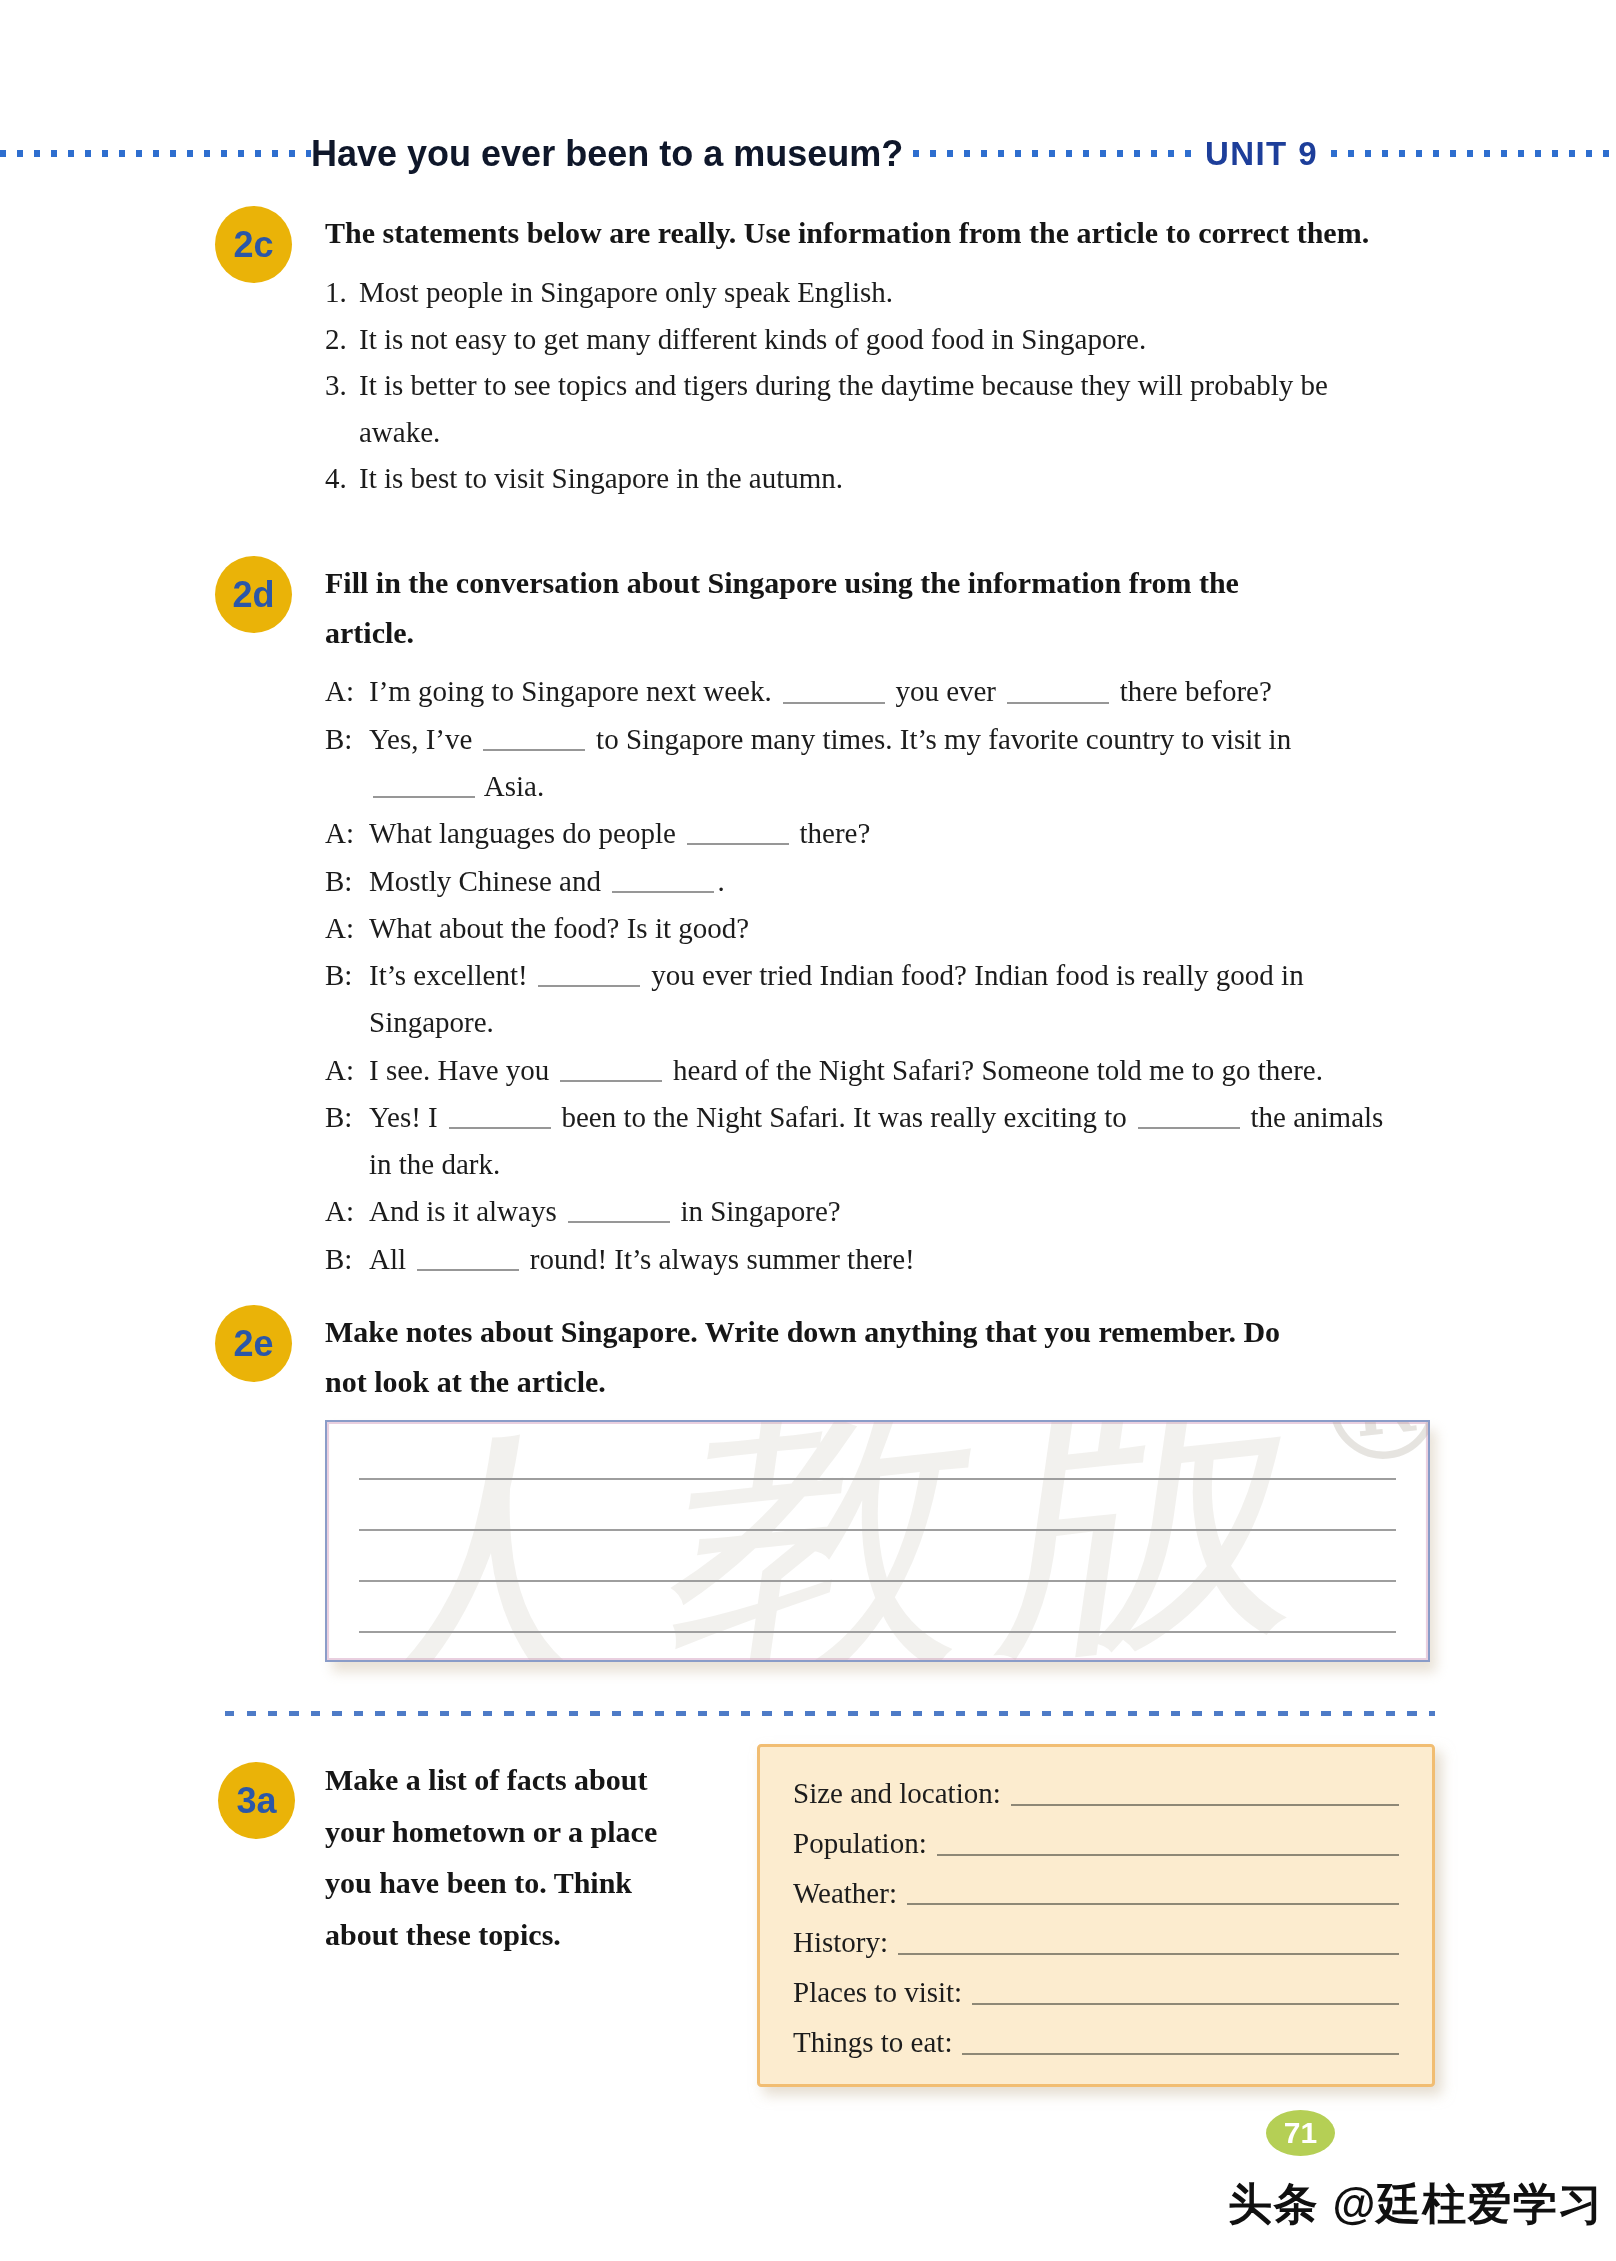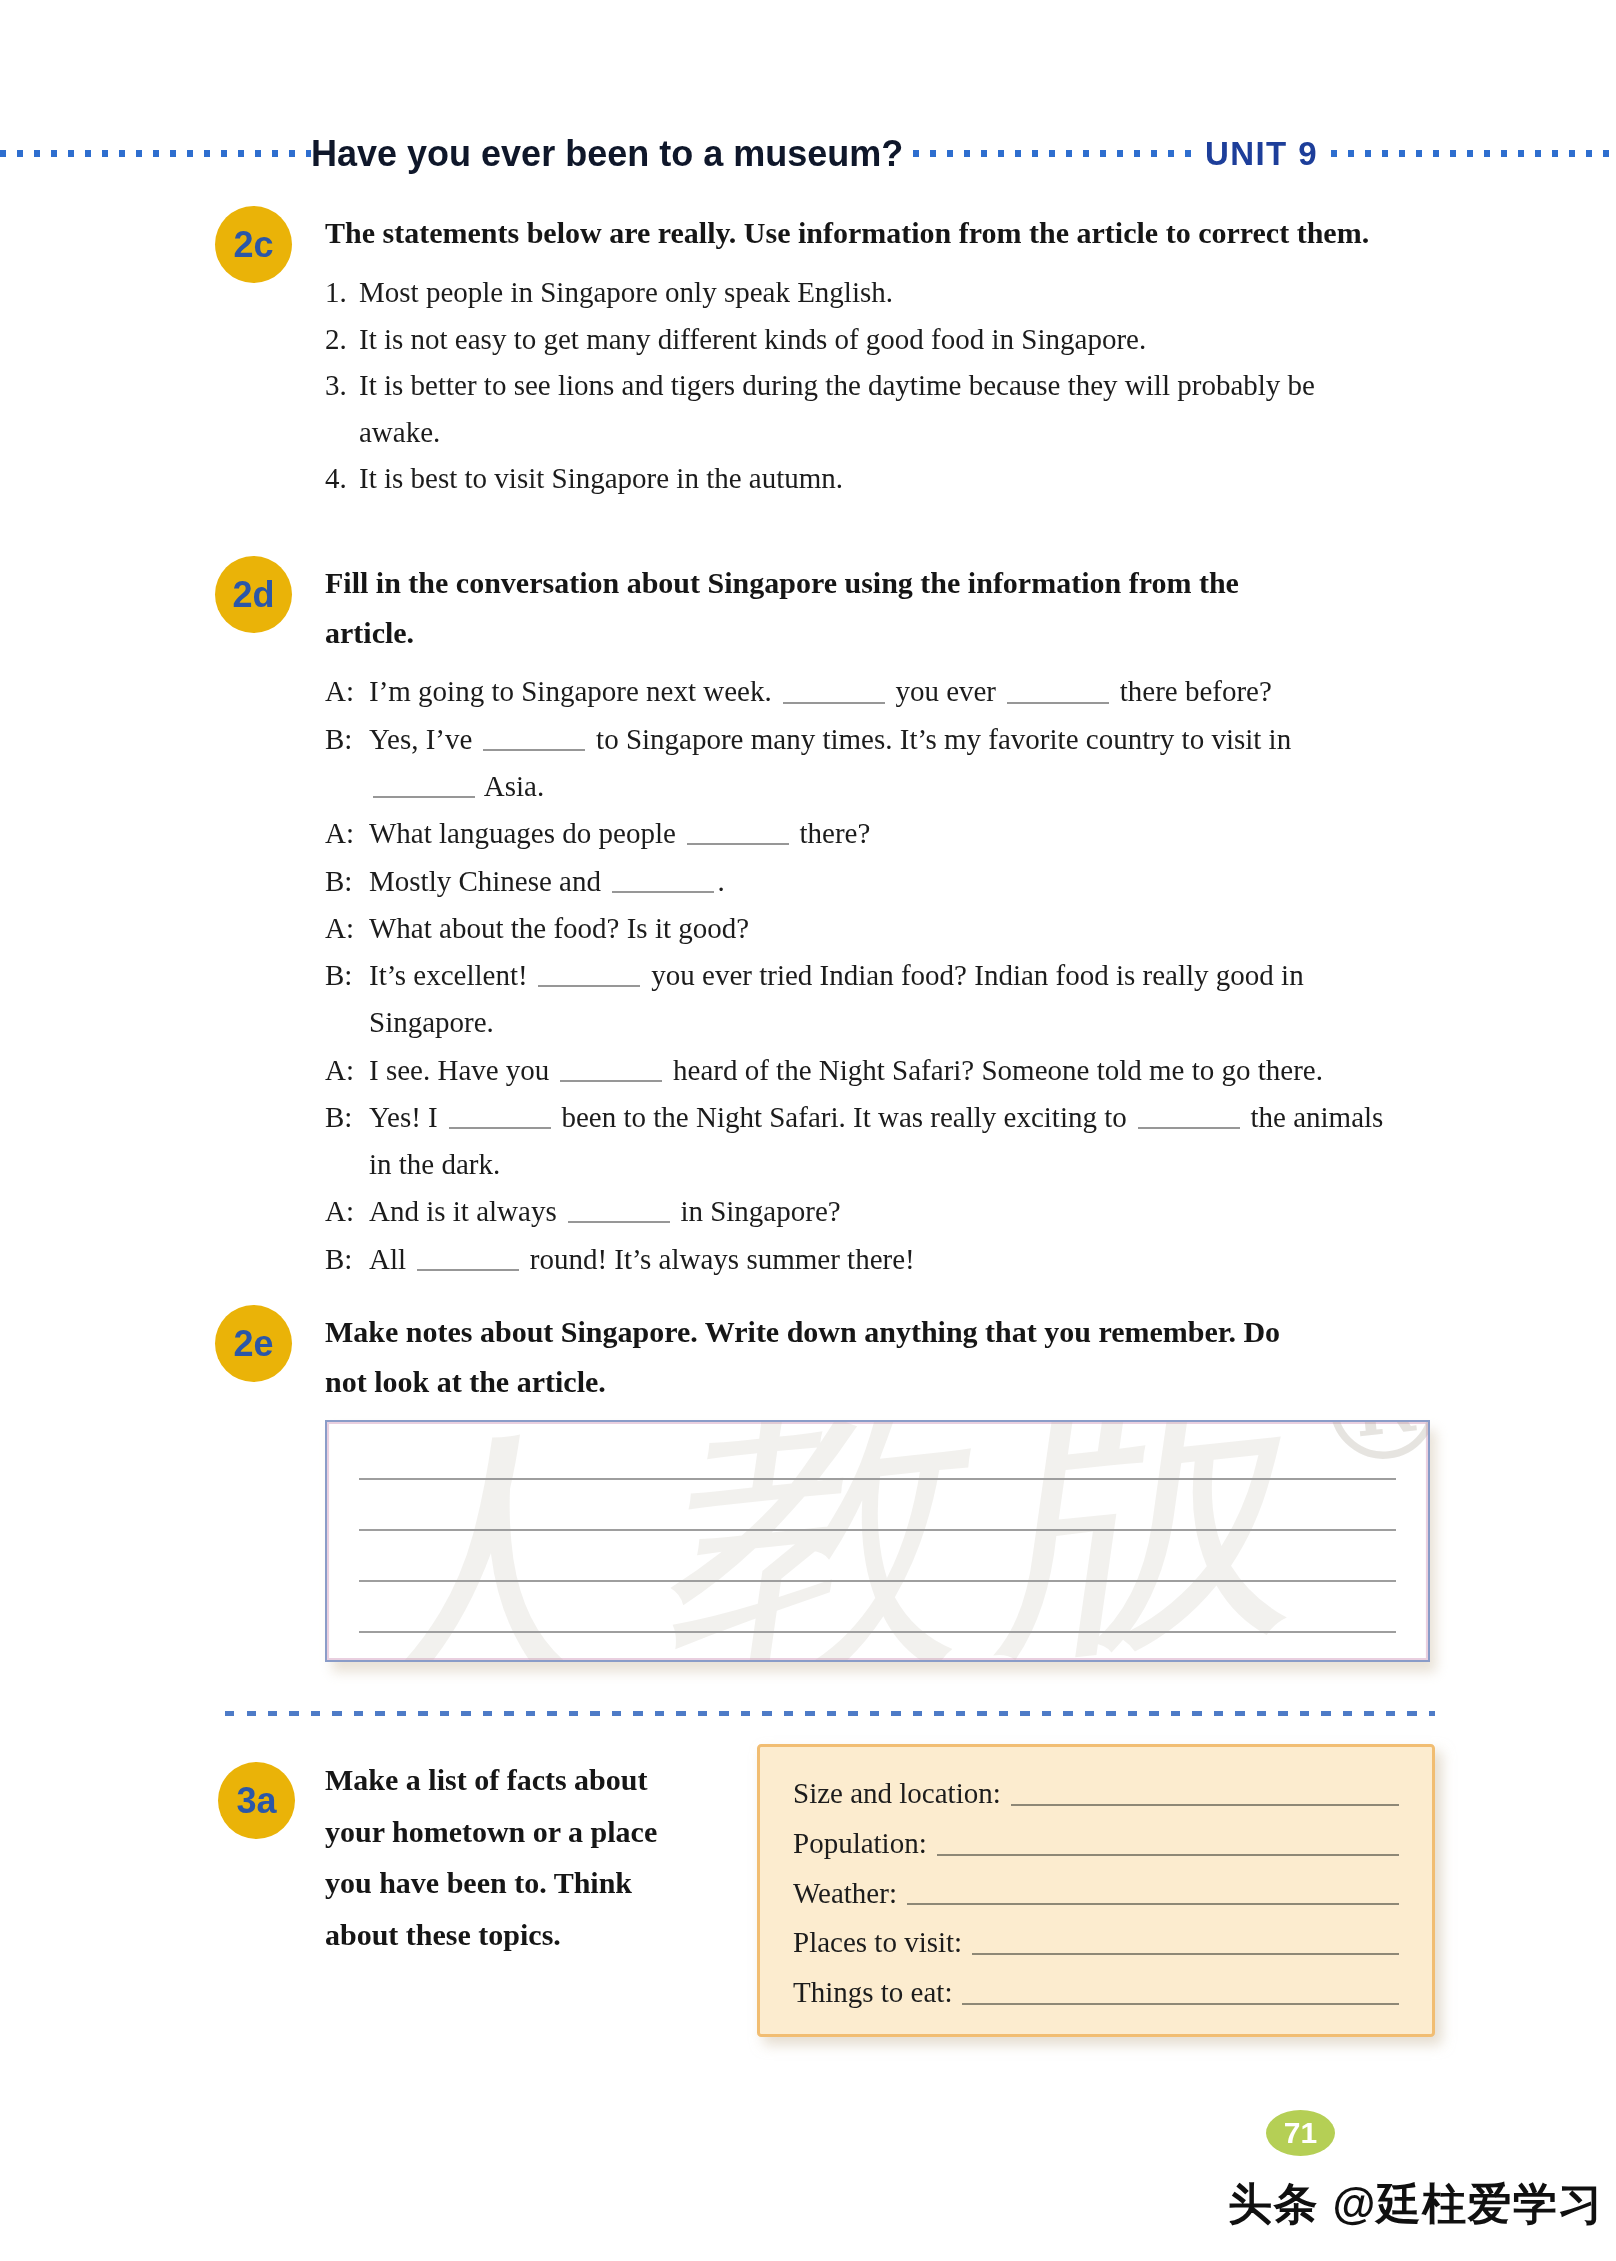--- a/index.html
+++ b/index.html
@@ -164,21 +164,21 @@
         <div class="stmt">
           <span class="stmt-num">1.</span>
           <span class="stmt-text">Most people in Singapore only speak English.</span>
         </div>
         <div class="stmt">
           <span class="stmt-num">2.</span>
           <span class="stmt-text">It is not easy to get many different kinds of good food in Singapore.</span>
         </div>
         <div class="stmt">
           <span class="stmt-num">3.</span>
-          <span class="stmt-text">It is better to see lions and tigers during the daytime because they will probably be awake.</span>
+          <span class="stmt-text">It is better to see topics and tigers during the daytime because they will probably be awake.</span>
         </div>
         <div class="stmt">
           <span class="stmt-num">4.</span>
           <span class="stmt-text">It is best to visit Singapore in the autumn.</span>
         </div>
       </div>
   </section>
 
   <section class="activity sec2d">
     <span class="badge">2d</span>
@@ -254,20 +254,24 @@
           </div>
           <div class="topic-row">
             <span class="topic-label">Population:</span>
             <span class="topic-line"></span>
           </div>
           <div class="topic-row">
             <span class="topic-label">Weather:</span>
             <span class="topic-line"></span>
           </div>
           <div class="topic-row">
+            <span class="topic-label">History:</span>
+            <span class="topic-line"></span>
+          </div>
+          <div class="topic-row">
             <span class="topic-label">Places to visit:</span>
             <span class="topic-line"></span>
           </div>
           <div class="topic-row">
             <span class="topic-label">Things to eat:</span>
             <span class="topic-line"></span>
           </div>
         </div>
     </div>
   </section>

